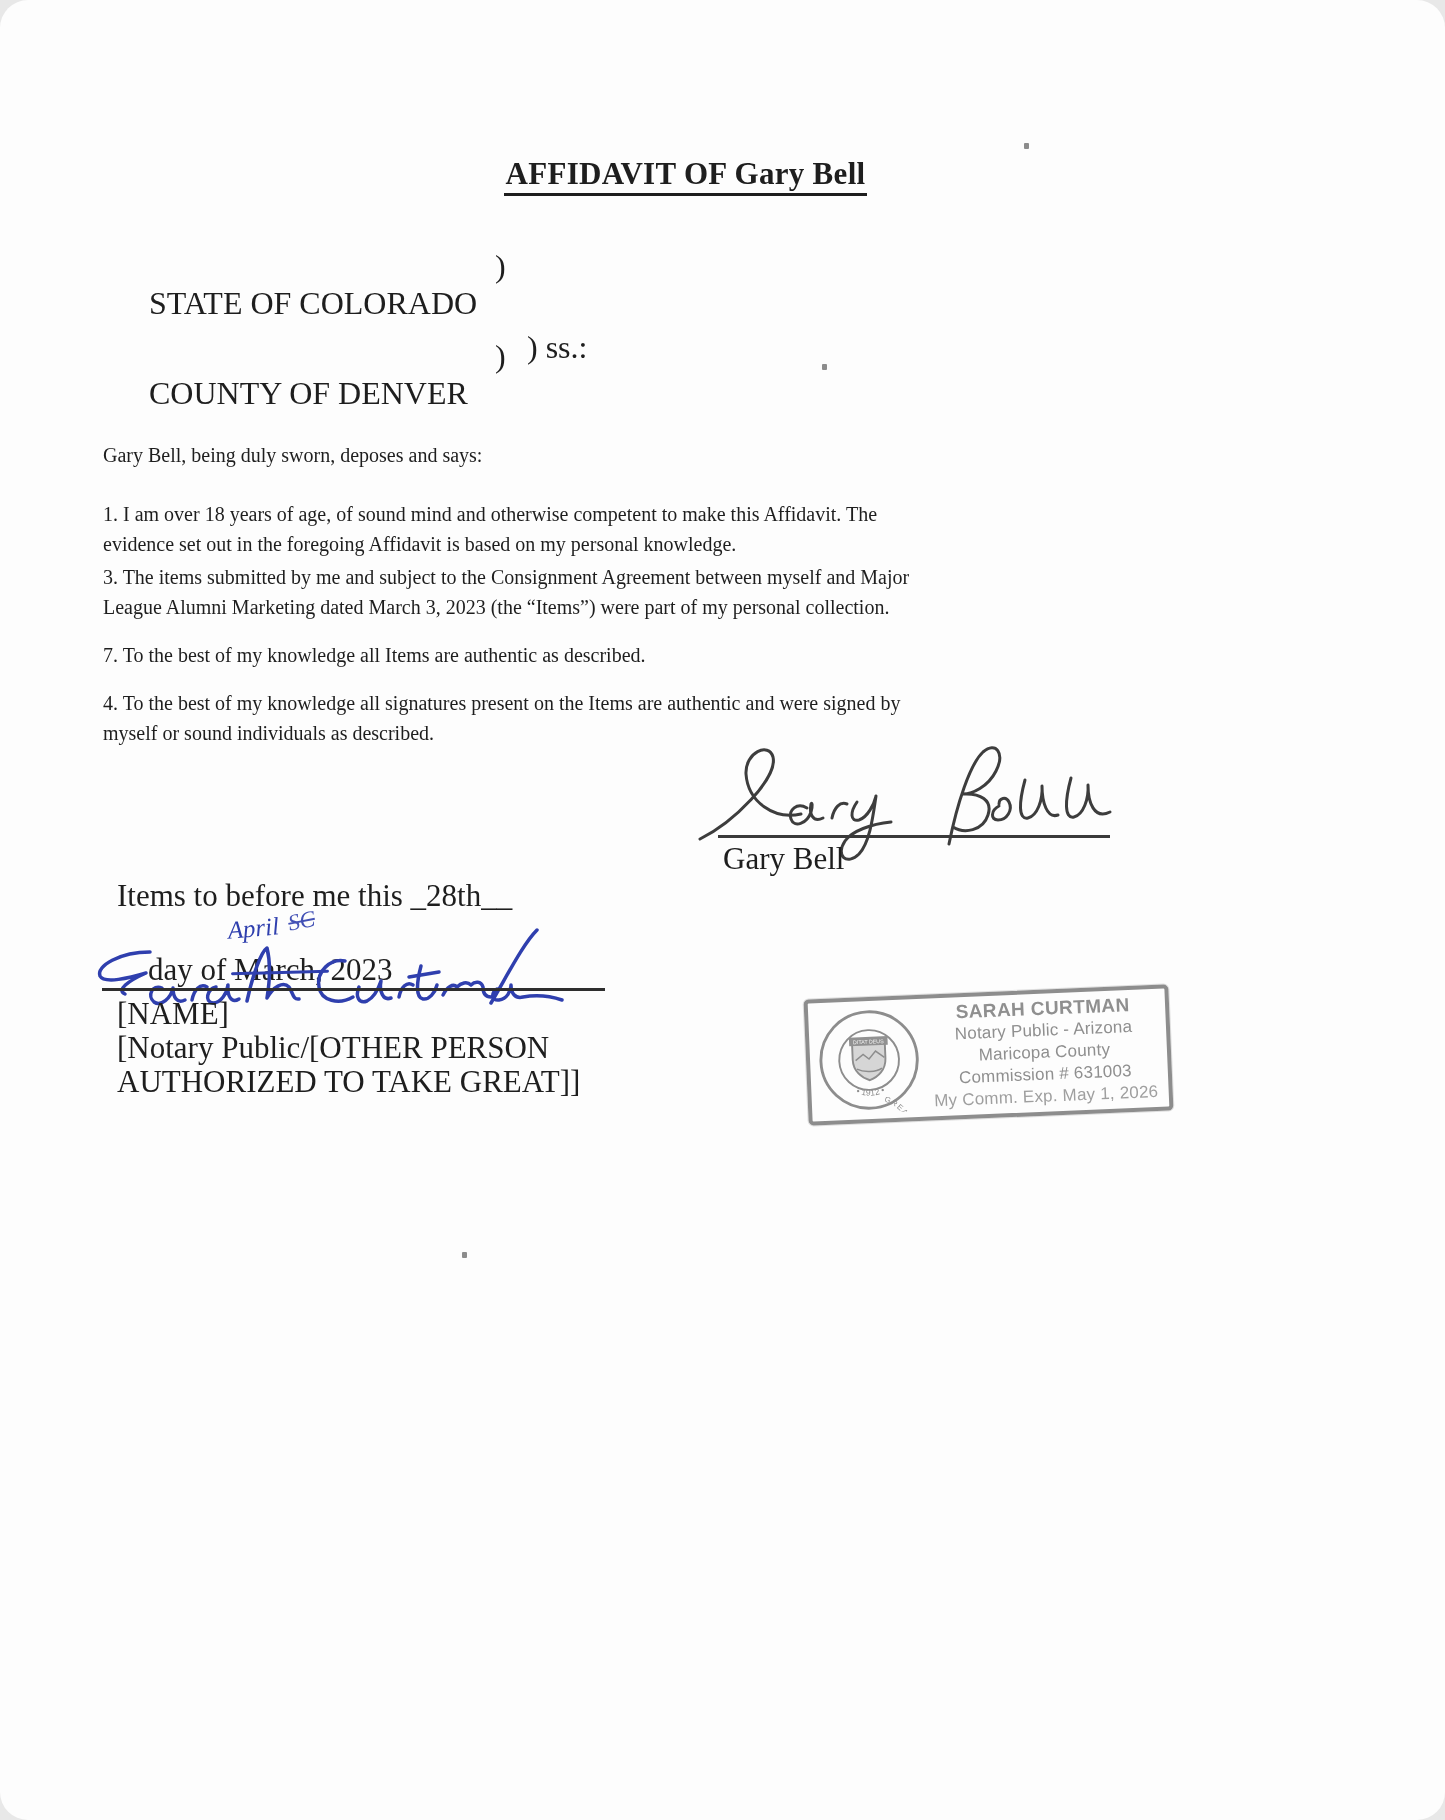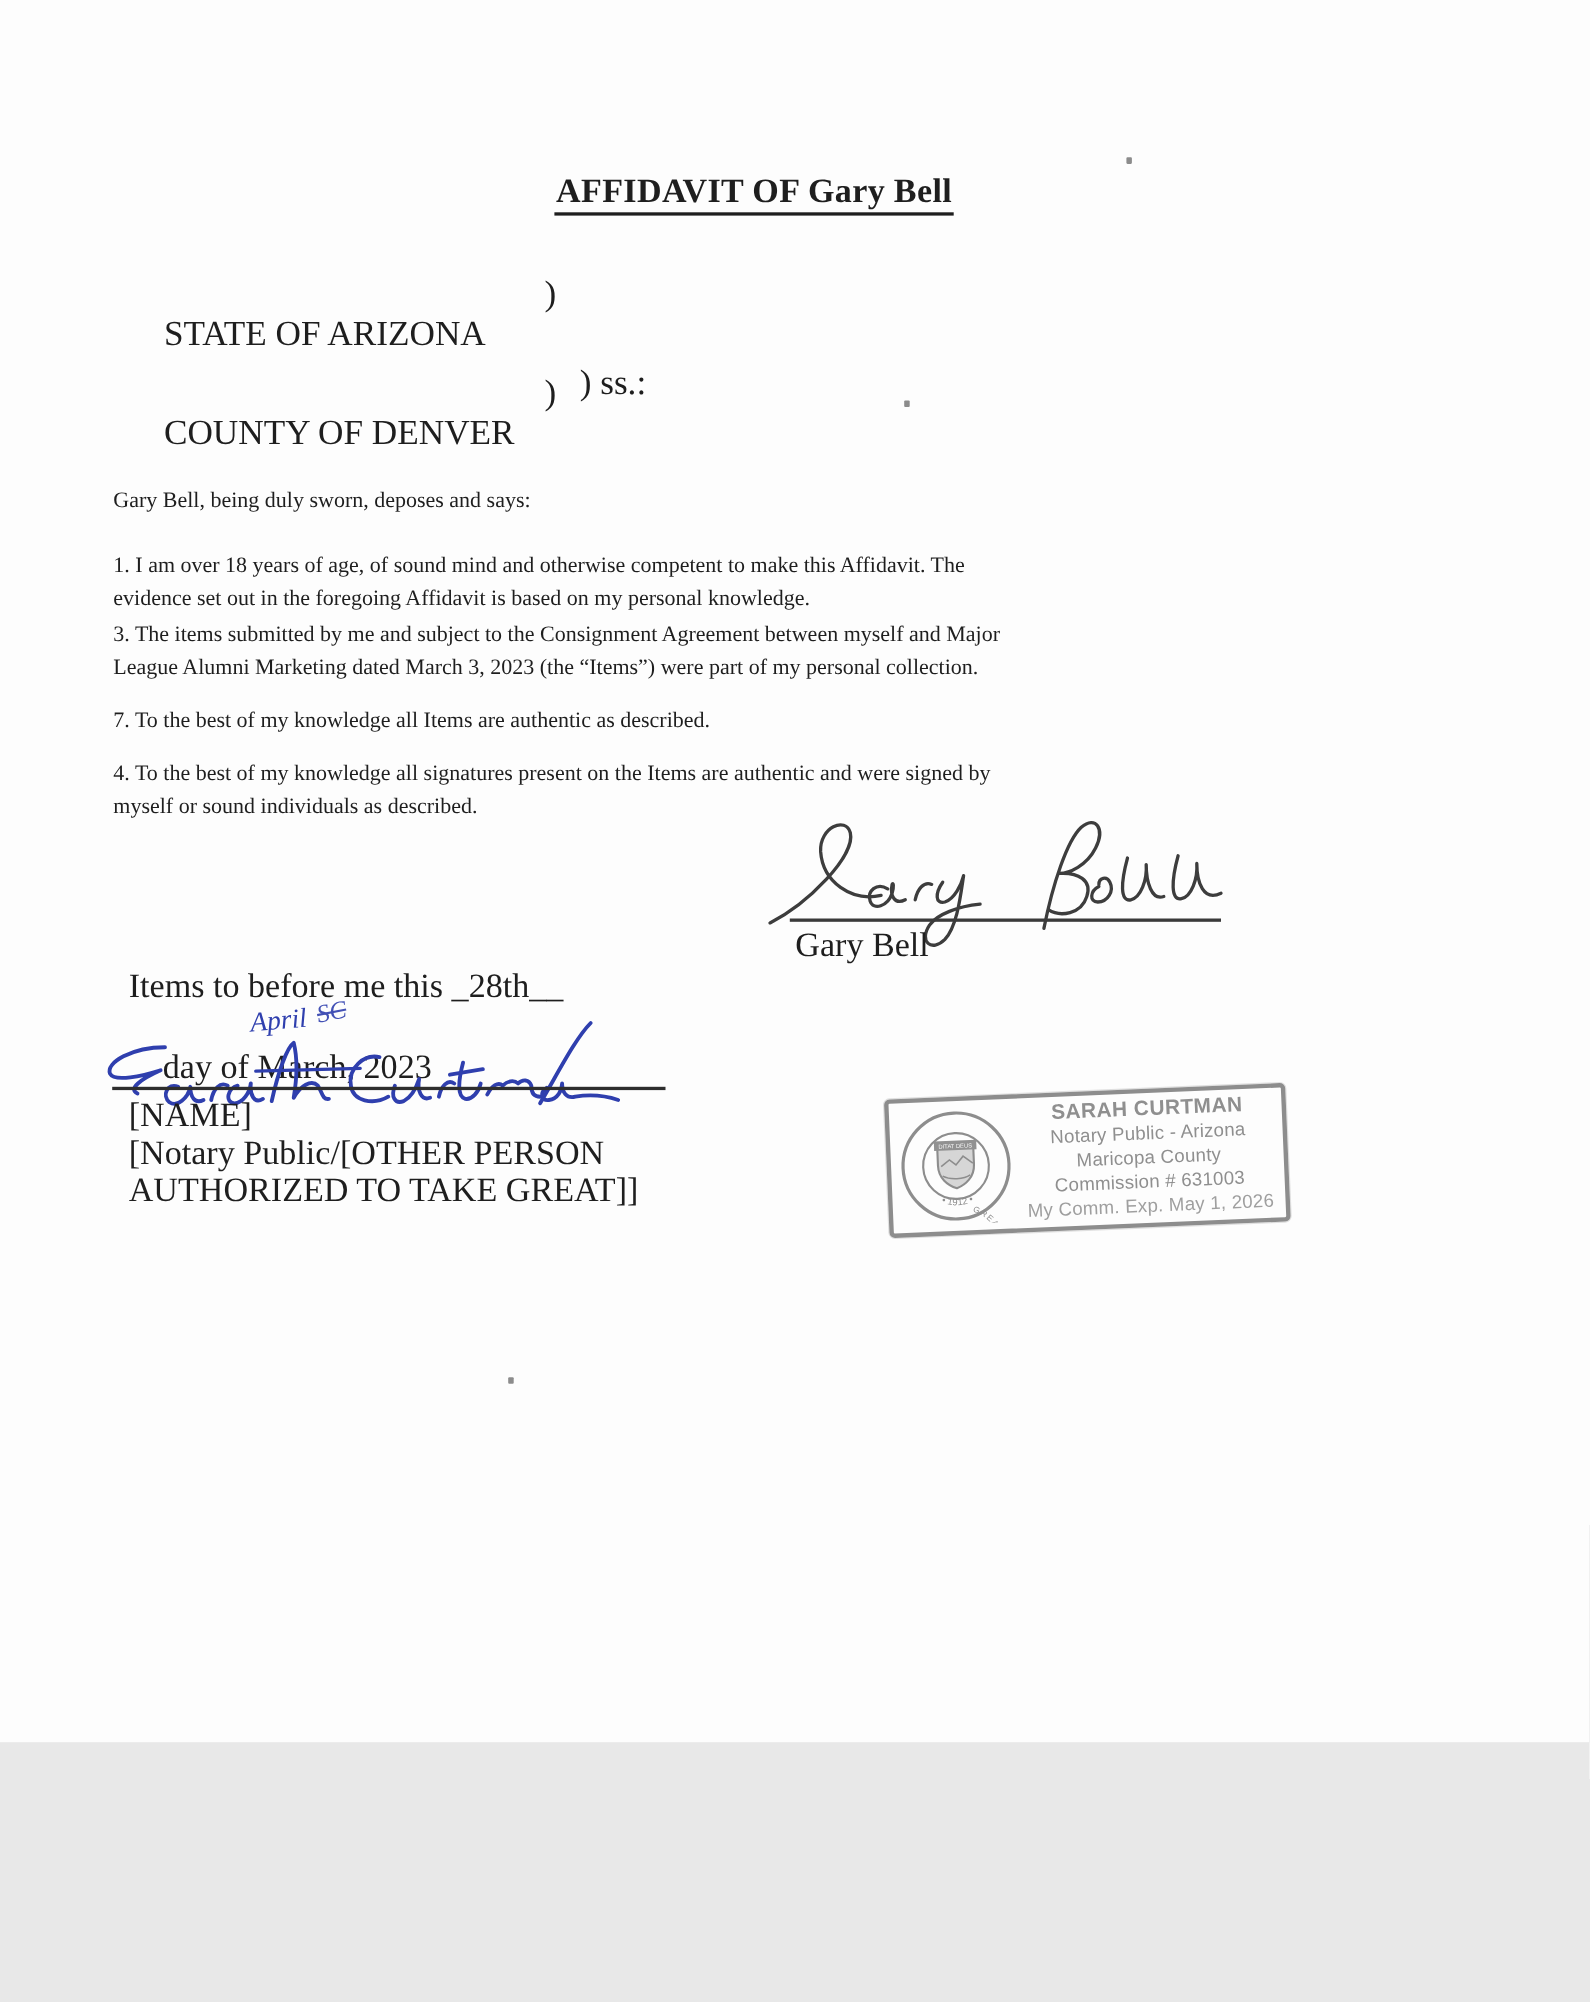--- a/index.html
+++ b/index.html
@@ -1,20 +1,21 @@
 <!DOCTYPE html>
 <html><head>
 <meta charset="utf-8">
 <style>
   html,body{margin:0;padding:0;background:#e8e8e8;}
   .page{
-    position:relative;width:1445px;height:1584px;margin:0 auto;
+    position:relative;width:1445px;height:1820px;margin:0 auto;
     background:#fdfdfd;overflow:hidden;
     font-family:"Liberation Serif","DejaVu Serif",serif;
     color:#1e1e1e;
+    border-radius:28px;
   }
   .abs{position:absolute;}
   
   .title-wrap{top:156px;left:0;width:1445px;text-align:center;}
   .title{
     display:inline-block;transform:translateX(-37px);
     font-size:31px;font-weight:bold;letter-spacing:.3px;
     border-bottom:3px solid #1e1e1e;padding:0 2px 1px 2px;
   }
   
@@ -83,21 +84,21 @@
 </head>
 <body>
 
 <div class="page">
 
   <div class="abs title-wrap">
     <span class="title">AFFIDAVIT OF Gary Bell</span>
   </div>
 
   <div class="abs venue-row v-state">
-    <span>STATE OF ARIZONA</span>
+    <span>STATE OF COLORADO</span>
     <span class="paren">)</span>
   </div>
   <div class="abs venue-row v-ss">
     <span>) ss.:</span>
   </div>
   <div class="abs venue-row v-county">
     <span>COUNTY OF DENVER</span>
     <span class="paren">)</span>
   </div>
 

